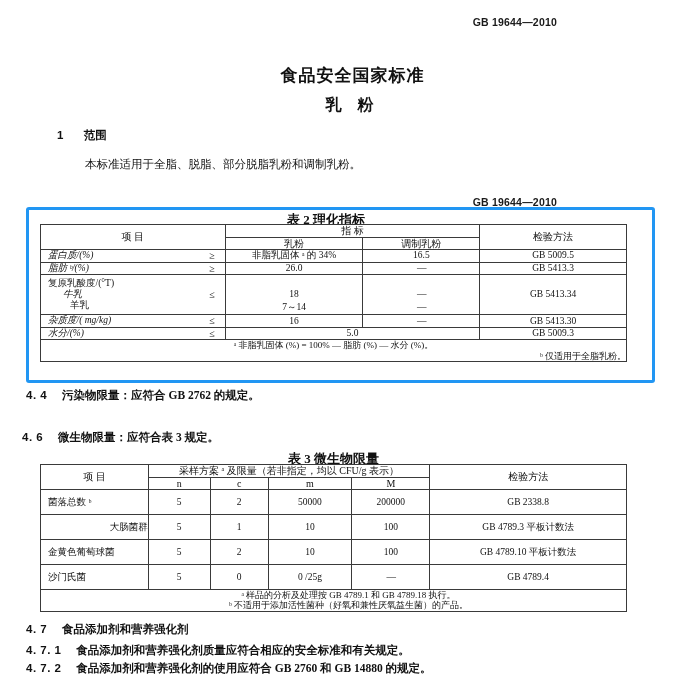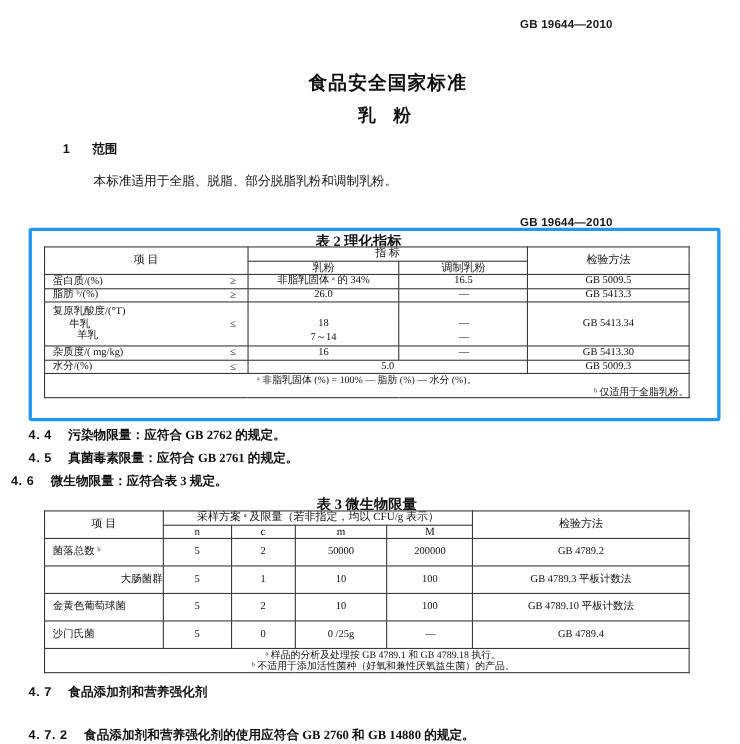--- a/index.html
+++ b/index.html
@@ -103,22 +103,23 @@
   table.gb .lcell {
     text-align: left;
     padding-left: 7px;
   }
   table.gb .hdr {
     font-size: 10px;
   }
   .opitem {
     display: flex;
     justify-content: space-between;
-    align-items: flex-end;
+    align-items: flex-start;
     padding: 0 10px 0 7px;
+    font-style: italic;
   }
   .opitem .op {
     font-size: 10px;
   }
   .sub-indent { padding-left: 22px; }
   .fnote {
     text-align: left;
     padding: 1.5px 0 1.5px 26px;
     font-size: 9px;
     line-height: 1.5;
@@ -253,25 +254,21 @@
       </tr>
     </tbody>
   </table>
 
   <div id="highlight-box"></div>
 
   <div class="clause" style="left:26px; top:388px;">
     <span class="num">4. 4</span>
     <span class="txt" style="margin-left:12px;">污染物限量：应符合 GB 2762 的规定。</span>
   </div>
-  <div class="clause" style="left:26px; top:409px;">
-    <span class="num">4. 5</span>
-    <span class="txt" style="margin-left:12px;">真菌毒素限量：应符合 GB 2761 的规定。</span>
-  </div>
-  <div class="clause" style="left:10px; top:430px;">
+  <div class="clause" style="left:22px; top:430px;">
     <span class="num">4. 6</span>
     <span class="txt" style="margin-left:12px;">微生物限量：应符合表 3 规定。</span>
   </div>
 
   <div class="tbl-caption" style="left:40px; top:450px; width:587px;">表 3   微生物限量</div>
 
   <table class="gb" id="table3" style="left:40px; top:464px; width:587px;">
     <colgroup>
       <col style="width:108px">
       <col style="width:62px">
@@ -292,21 +289,21 @@
         <td class="hdr">m</td>
         <td class="hdr">M</td>
       </tr>
 
       <tr>
         <td class="lcell" style="height:24px;">菌落总数 ᵇ</td>
         <td>5</td>
         <td>2</td>
         <td>50000</td>
         <td>200000</td>
-        <td>GB 4789.2</td>
+        <td>GB 2338.8</td>
       </tr>
       <tr>
         <td class="lcell" style="height:24px;text-align:right;">大肠菌群</td>
         <td>5</td>
         <td>1</td>
         <td>10</td>
         <td>100</td>
         <td>GB 4789.3 平板计数法</td>
       </tr>
       <tr>
@@ -332,18 +329,22 @@
       <tr>
         <td colspan="6" class="fnote" style="border-top:none; padding-left:30px;">ᵇ 不适用于添加活性菌种（好氧和兼性厌氧益生菌）的产品。</td>
       </tr>
     </tbody>
   </table>
 
   <div class="clause" style="left:26px; top:622px;">
     <span class="num">4. 7</span>
     <span class="txt" style="margin-left:12px;">食品添加剂和营养强化剂</span>
   </div>
+  <div class="clause" style="left:26px; top:643px;">
+    <span class="num">4. 7. 1</span>
+    <span class="txt" style="margin-left:12px;">食品添加剂和营养强化剂质量应符合相应的安全标准和有关规定。</span>
+  </div>
   <div class="clause" style="left:26px; top:661px;">
     <span class="num">4. 7. 2</span>
     <span class="txt" style="margin-left:12px;">食品添加剂和营养强化剂的使用应符合 GB 2760 和 GB 14880 的规定。</span>
   </div>
 
 </div>
 
 </body></html>

